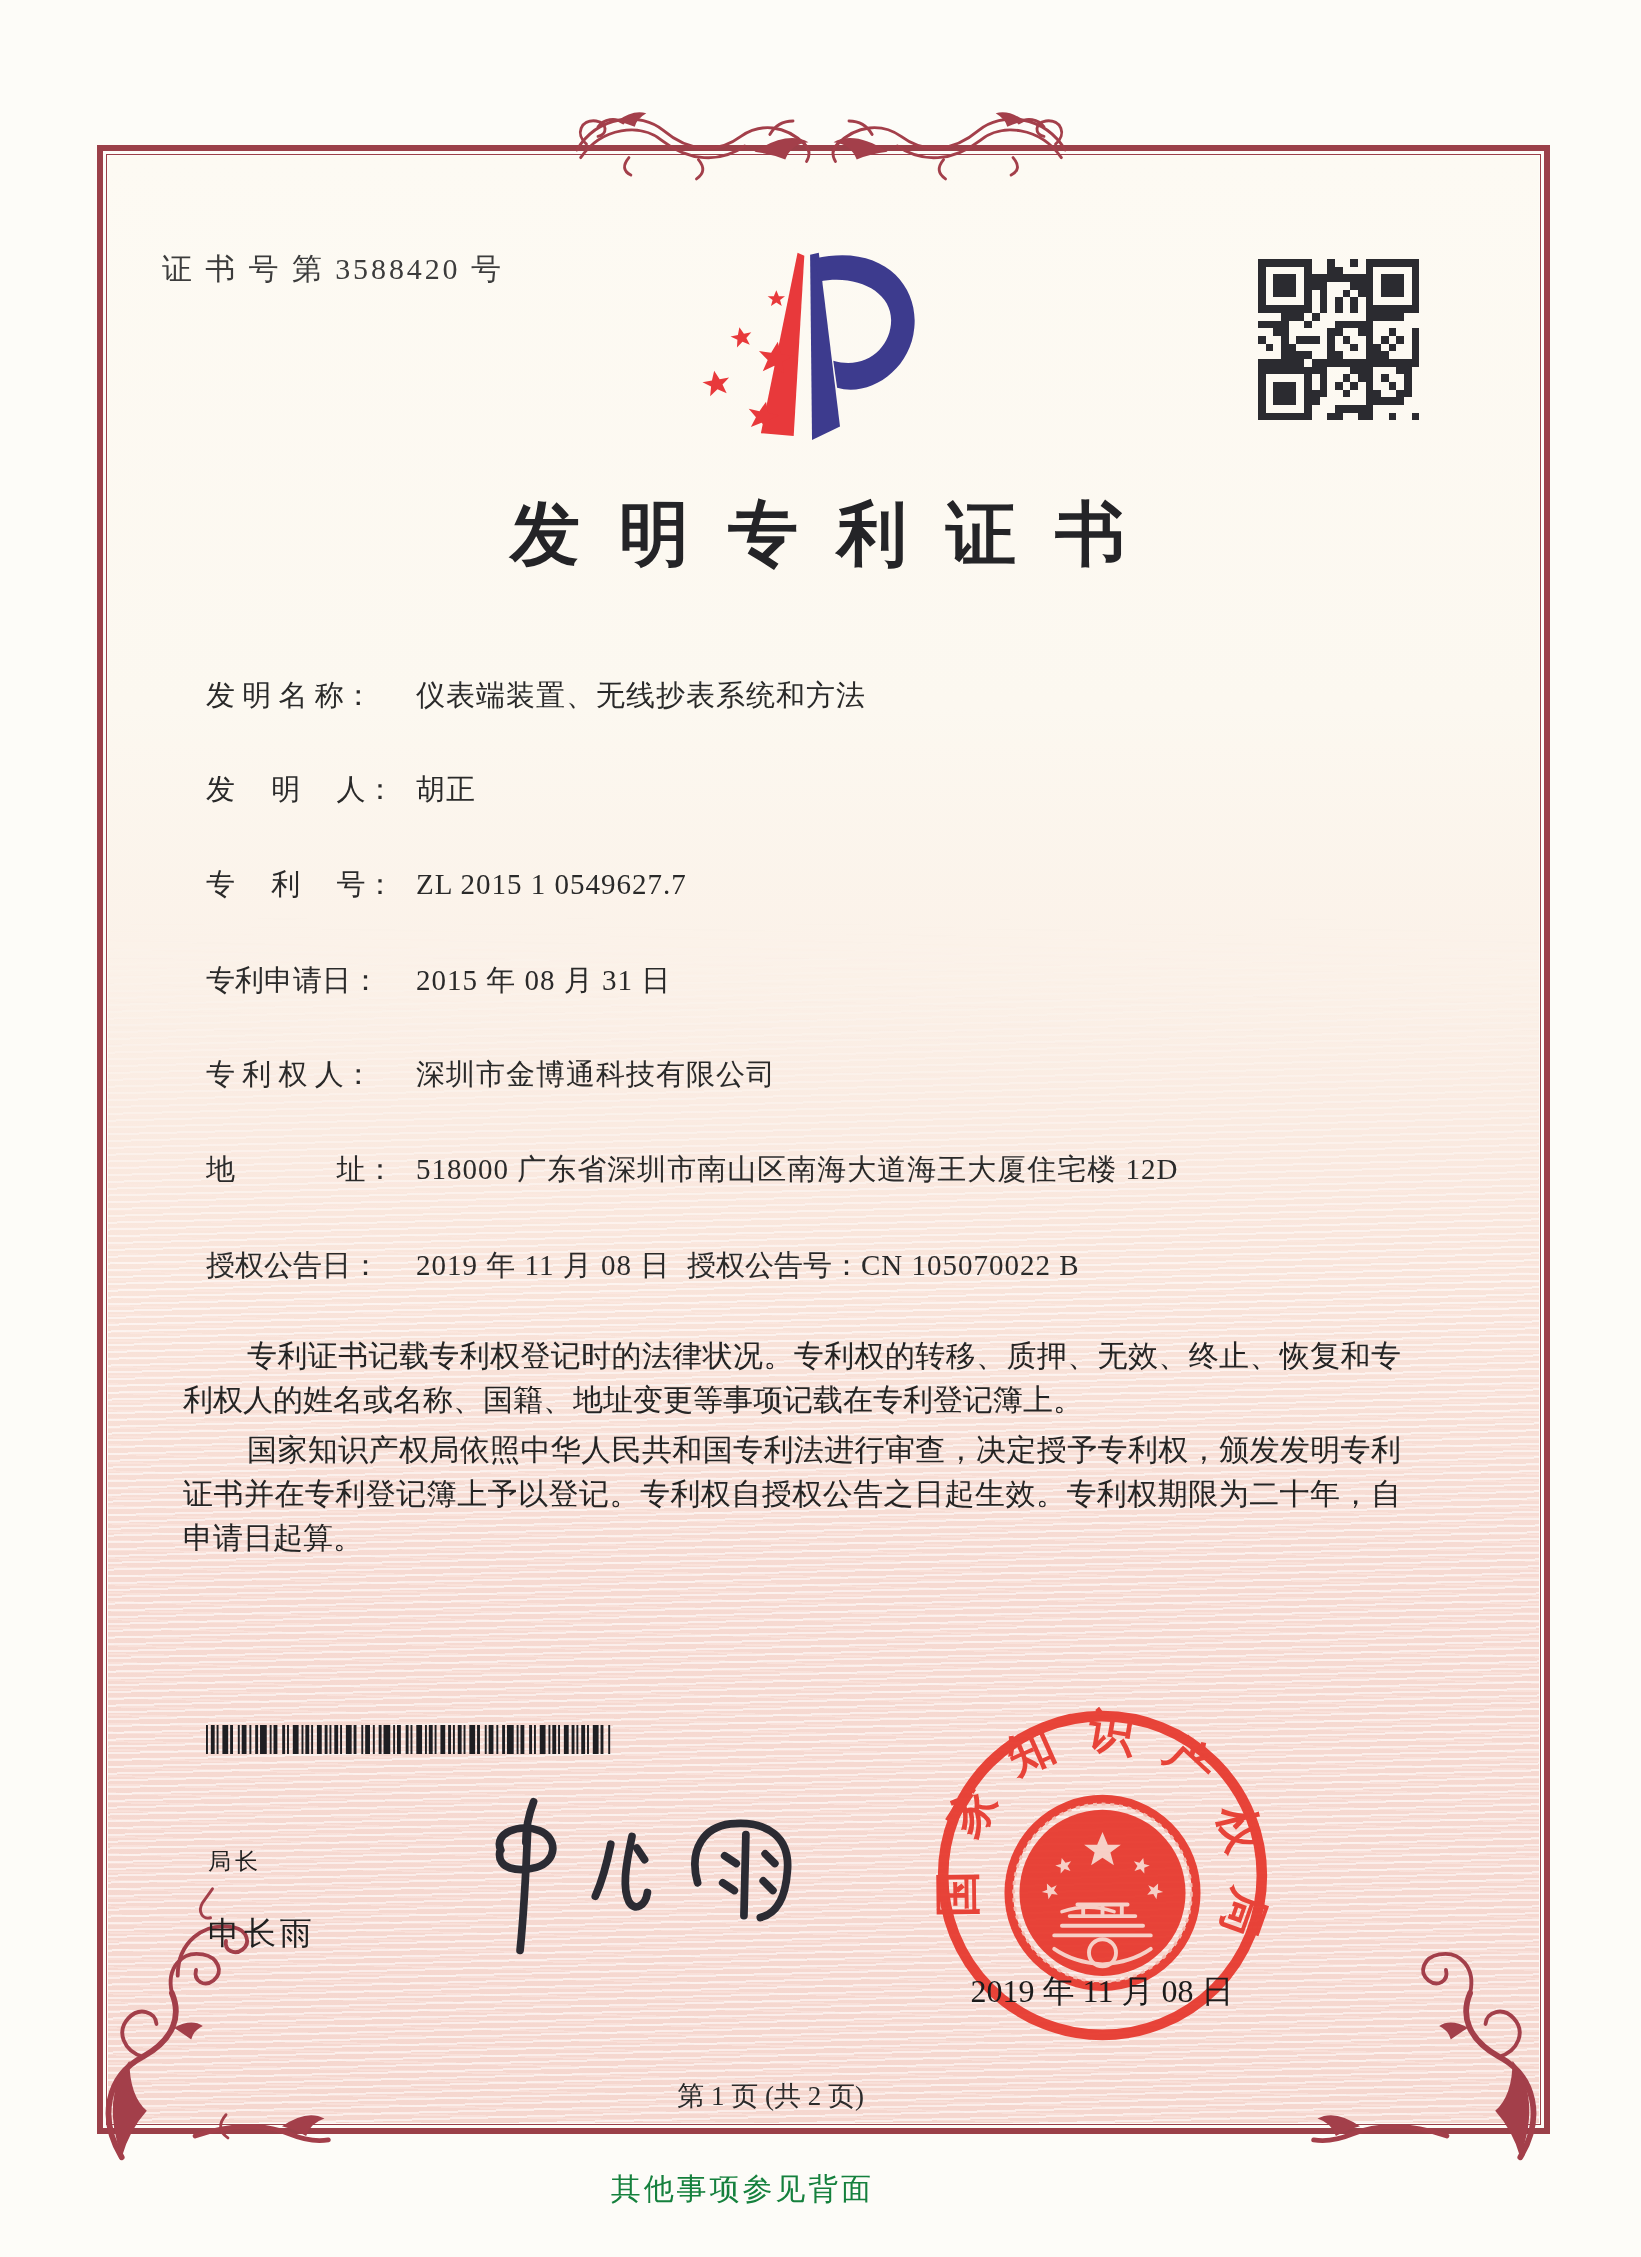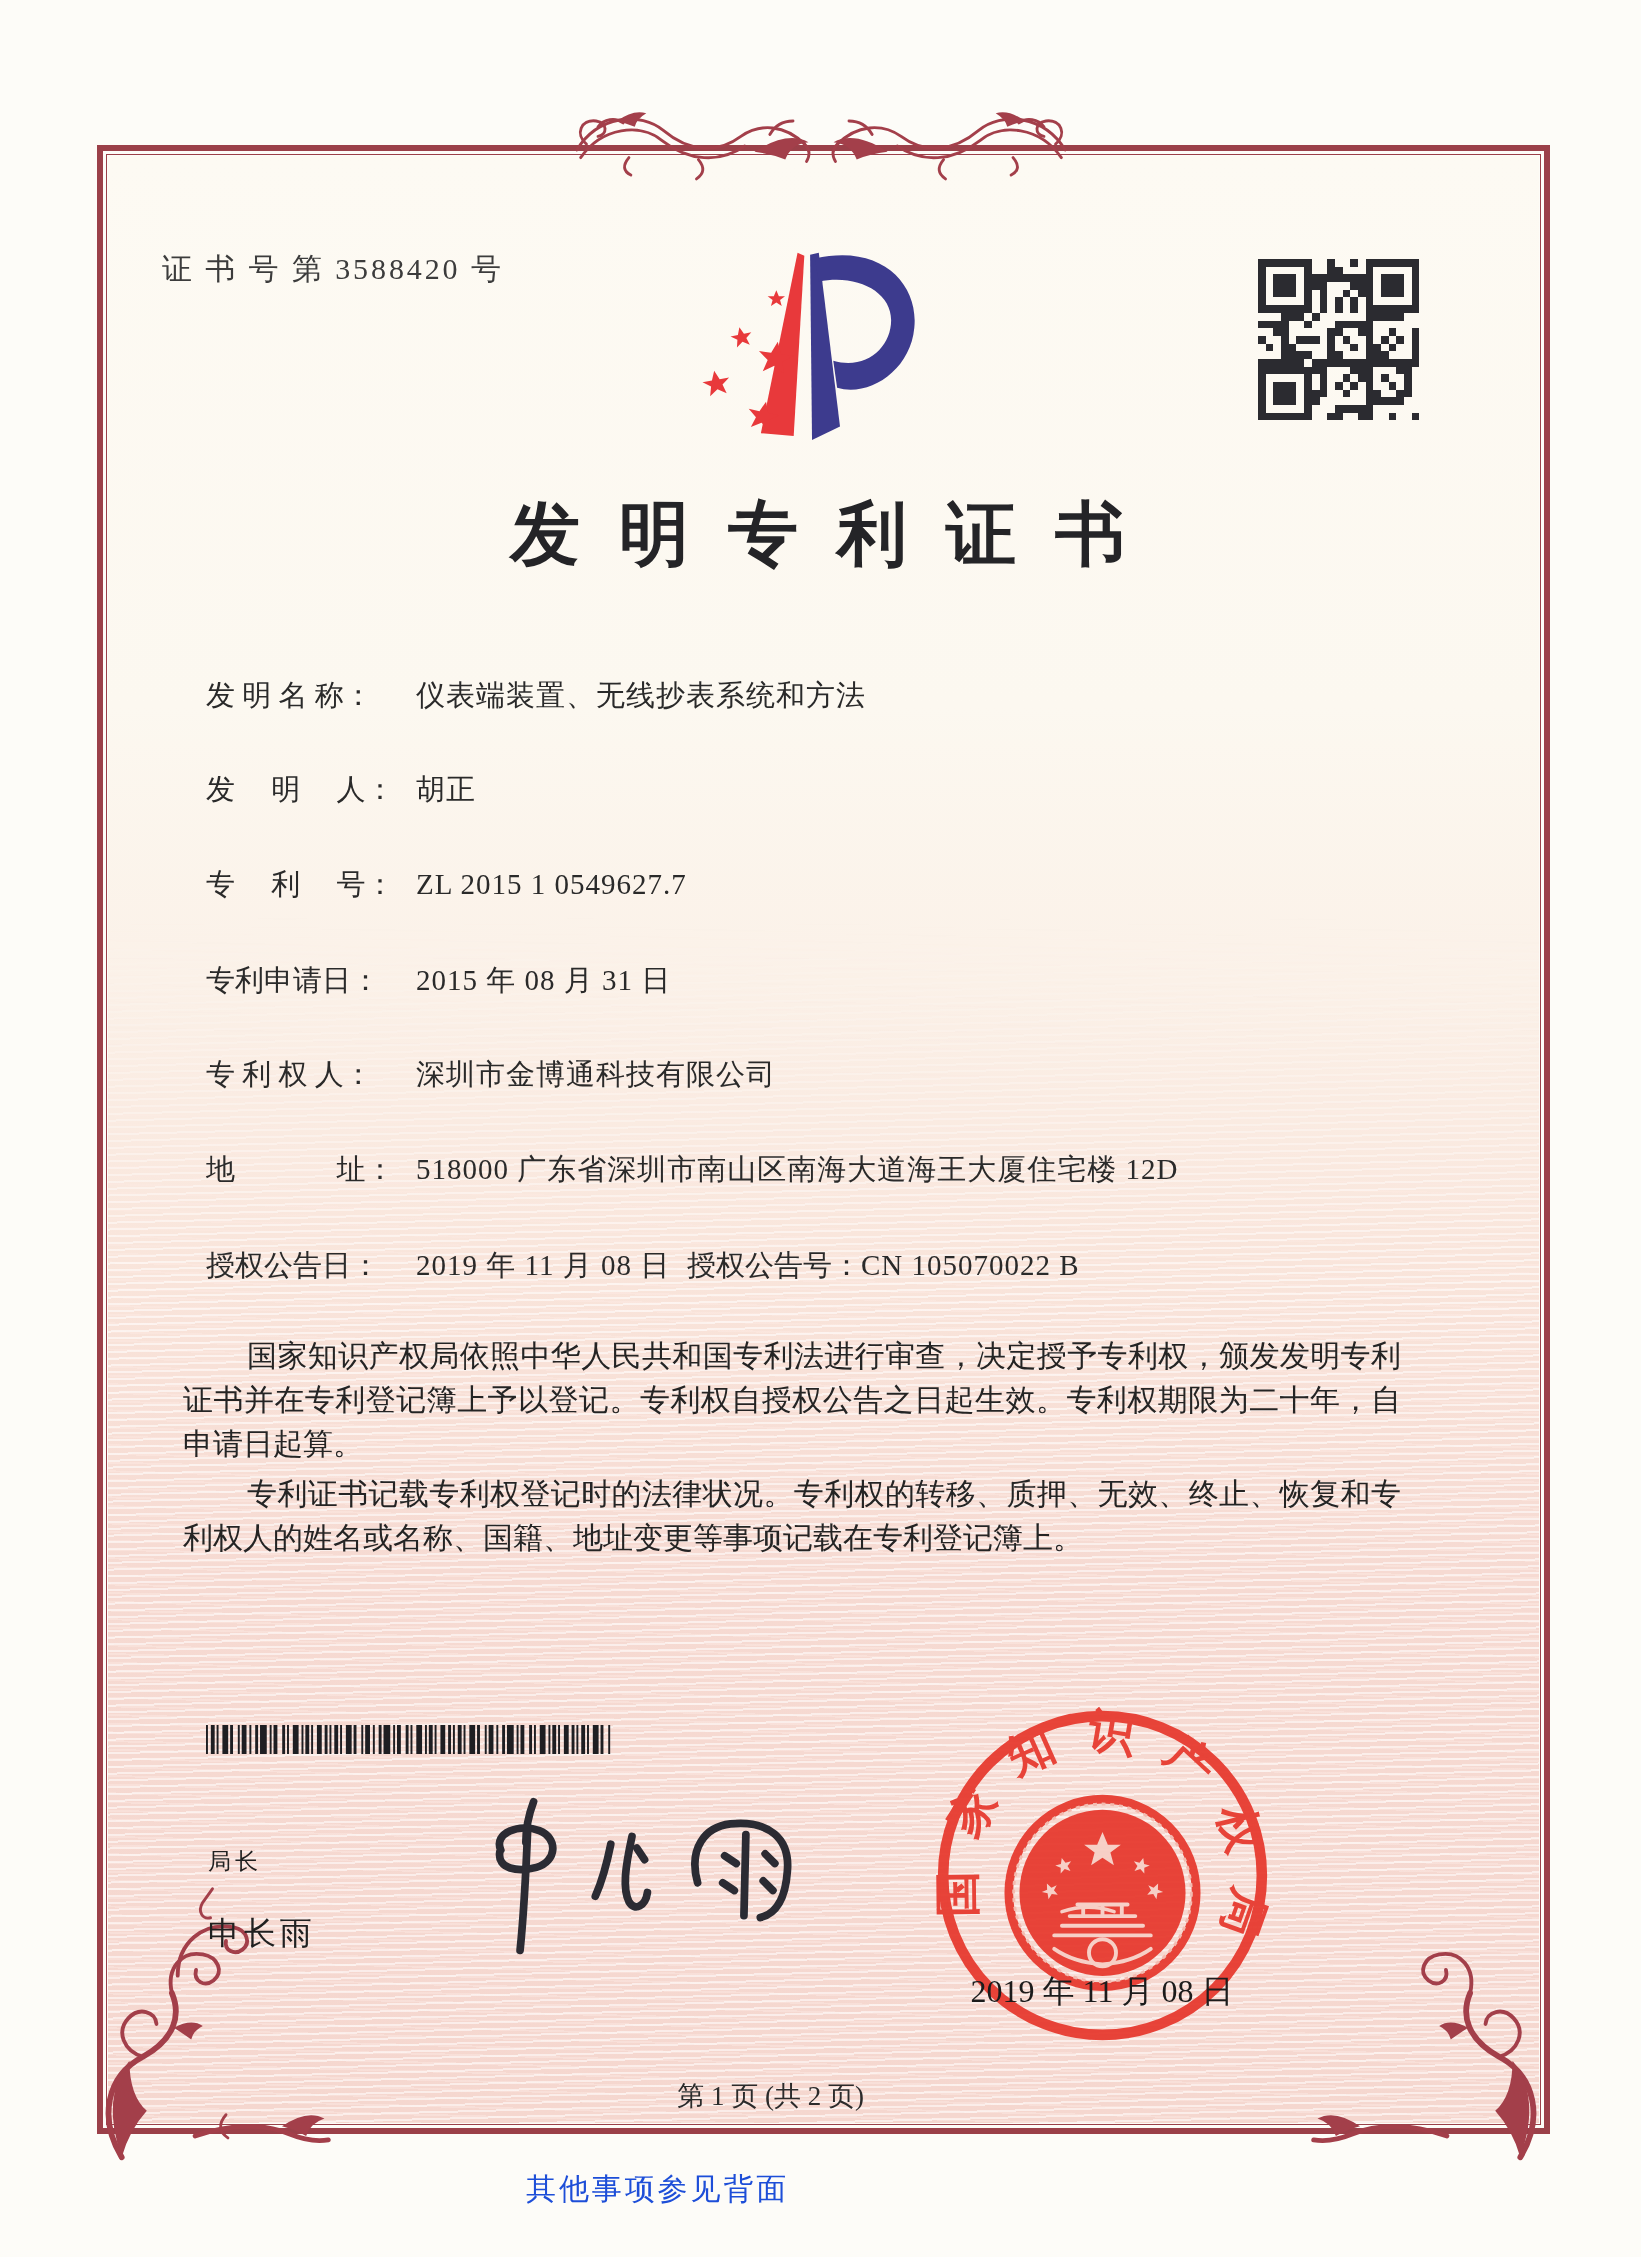--- a/index.html
+++ b/index.html
@@ -36,21 +36,21 @@
   .body-text p + p{margin-top:5.8px;}
   
   .barcode{position:absolute;left:206px;top:1725px;width:409px;height:29px;}
   .signer-title{position:absolute;left:208px;top:1846px;font-size:23px;color:#202020;letter-spacing:3.9px;}
   .signer-name{position:absolute;left:208px;top:1912px;font-size:32px;color:#202020;letter-spacing:3.9px;}
   .signature{position:absolute;left:439px;top:1788px;width:386px;height:179px;}
   .seal{position:absolute;left:919px;top:1692px;width:367px;height:367px;opacity:.95;}
   .seal-date{position:absolute;left:938px;top:1970px;width:328px;text-align:center;
              font-size:32px;color:#1c1c1c;white-space:pre;}
   .page-footer{position:absolute;left:536px;top:2078px;width:328px;text-align:right;font-size:27px;color:#2b2b2b;white-space:pre;}
-  .back-note{position:absolute;left:526px;top:2169px;width:348px;text-align:left;font-size:30px;color:#1d4ed8;letter-spacing:2.9px;}
+  .back-note{position:absolute;left:526px;top:2169px;width:348px;text-align:right;font-size:30px;color:#15803d;letter-spacing:2.9px;}
   
   .orn{position:absolute;pointer-events:none;}
 </style>
 </head>
 <body>
 
 <div class="page">
 
   <div class="frame">
     <div class="frame-bg"></div>
@@ -567,22 +567,22 @@
   <div class="frow" style="top:676px"><span class="flabel">发 明 名 称：</span><span class="fvalue">仪表端装置、无线抄表系统和方法</span></div>
   <div class="frow" style="top:770px"><span class="flabel">发　 明　 人：</span><span class="fvalue">胡正</span></div>
   <div class="frow" style="top:865px"><span class="flabel">专　 利　 号：</span><span class="fvalue">ZL 2015 1 0549627.7</span></div>
   <div class="frow" style="top:961px"><span class="flabel">专利申请日：</span><span class="fvalue">2015 年 08 月 31 日</span></div>
   <div class="frow" style="top:1055px"><span class="flabel">专 利 权 人：</span><span class="fvalue">深圳市金博通科技有限公司</span></div>
   <div class="frow" style="top:1150px"><span class="flabel">地　 　　 址：</span><span class="fvalue">518000 广东省深圳市南山区南海大道海王大厦住宅楼 12D</span></div>
   <div class="frow" style="top:1246px"><span class="flabel">授权公告日：</span><span class="fvalue">2019 年 11 月 08 日</span></div>
   <div class="frow2" style="top:1246px"><span class="flabel" style="min-width:0">授权公告号：</span><span class="fvalue">CN 105070022 B</span></div>
 
   <div class="body-text">
+    <p>专利证书记载专利权登记时的法律状况。专利权的转移、质押、无效、终止、恢复和专利权人的姓名或名称、国籍、地址变更等事项记载在专利登记簿上。</p>
     <p>国家知识产权局依照中华人民共和国专利法进行审查，决定授予专利权，颁发发明专利证书并在专利登记簿上予以登记。专利权自授权公告之日起生效。专利权期限为二十年，自申请日起算。</p>
-    <p>专利证书记载专利权登记时的法律状况。专利权的转移、质押、无效、终止、恢复和专利权人的姓名或名称、国籍、地址变更等事项记载在专利登记簿上。</p>
   </div>
 
   <svg class="barcode" id="barcode" viewBox="0 0 424 30" preserveAspectRatio="none">
       <rect x="0" y="0" width="2" height="30" fill="#1e1e22"></rect>
       <rect x="5" y="0" width="4" height="30" fill="#1e1e22"></rect>
       <rect x="11" y="0" width="2" height="30" fill="#1e1e22"></rect>
       <rect x="17" y="0" width="6" height="30" fill="#1e1e22"></rect>
       <rect x="25" y="0" width="3" height="30" fill="#1e1e22"></rect>
       <rect x="33" y="0" width="2" height="30" fill="#1e1e22"></rect>
       <rect x="37" y="0" width="5" height="30" fill="#1e1e22"></rect>

